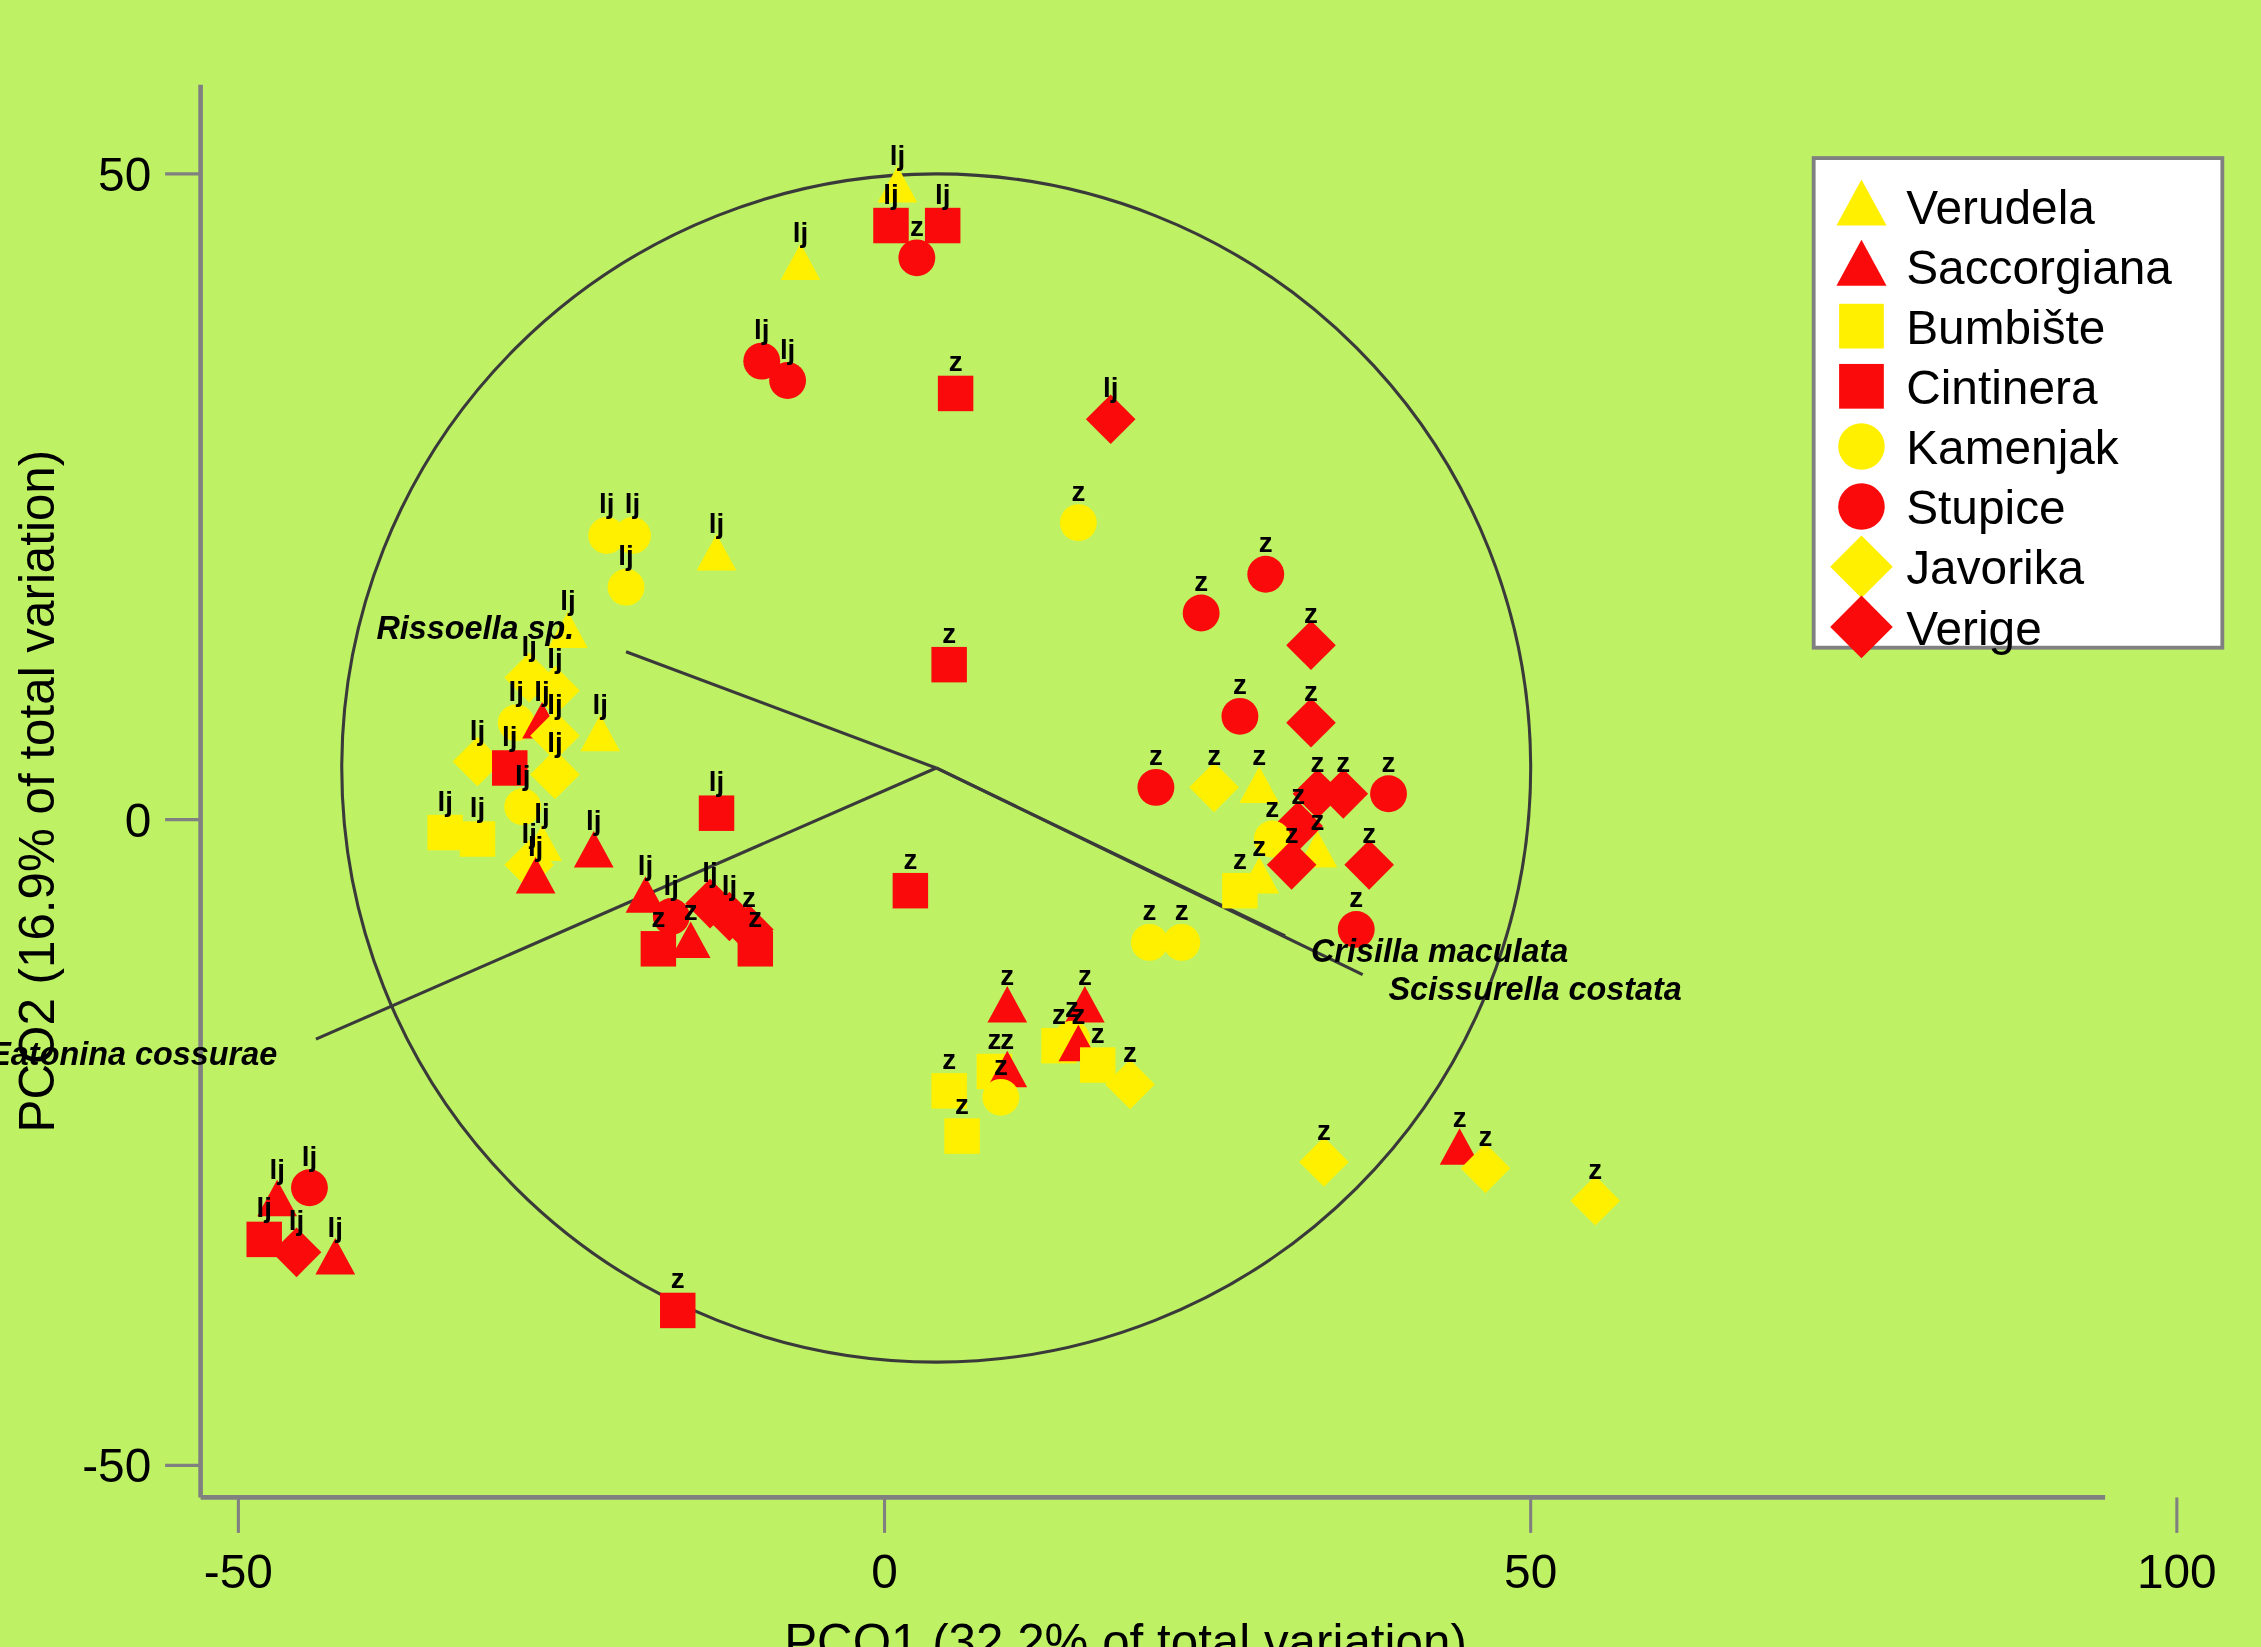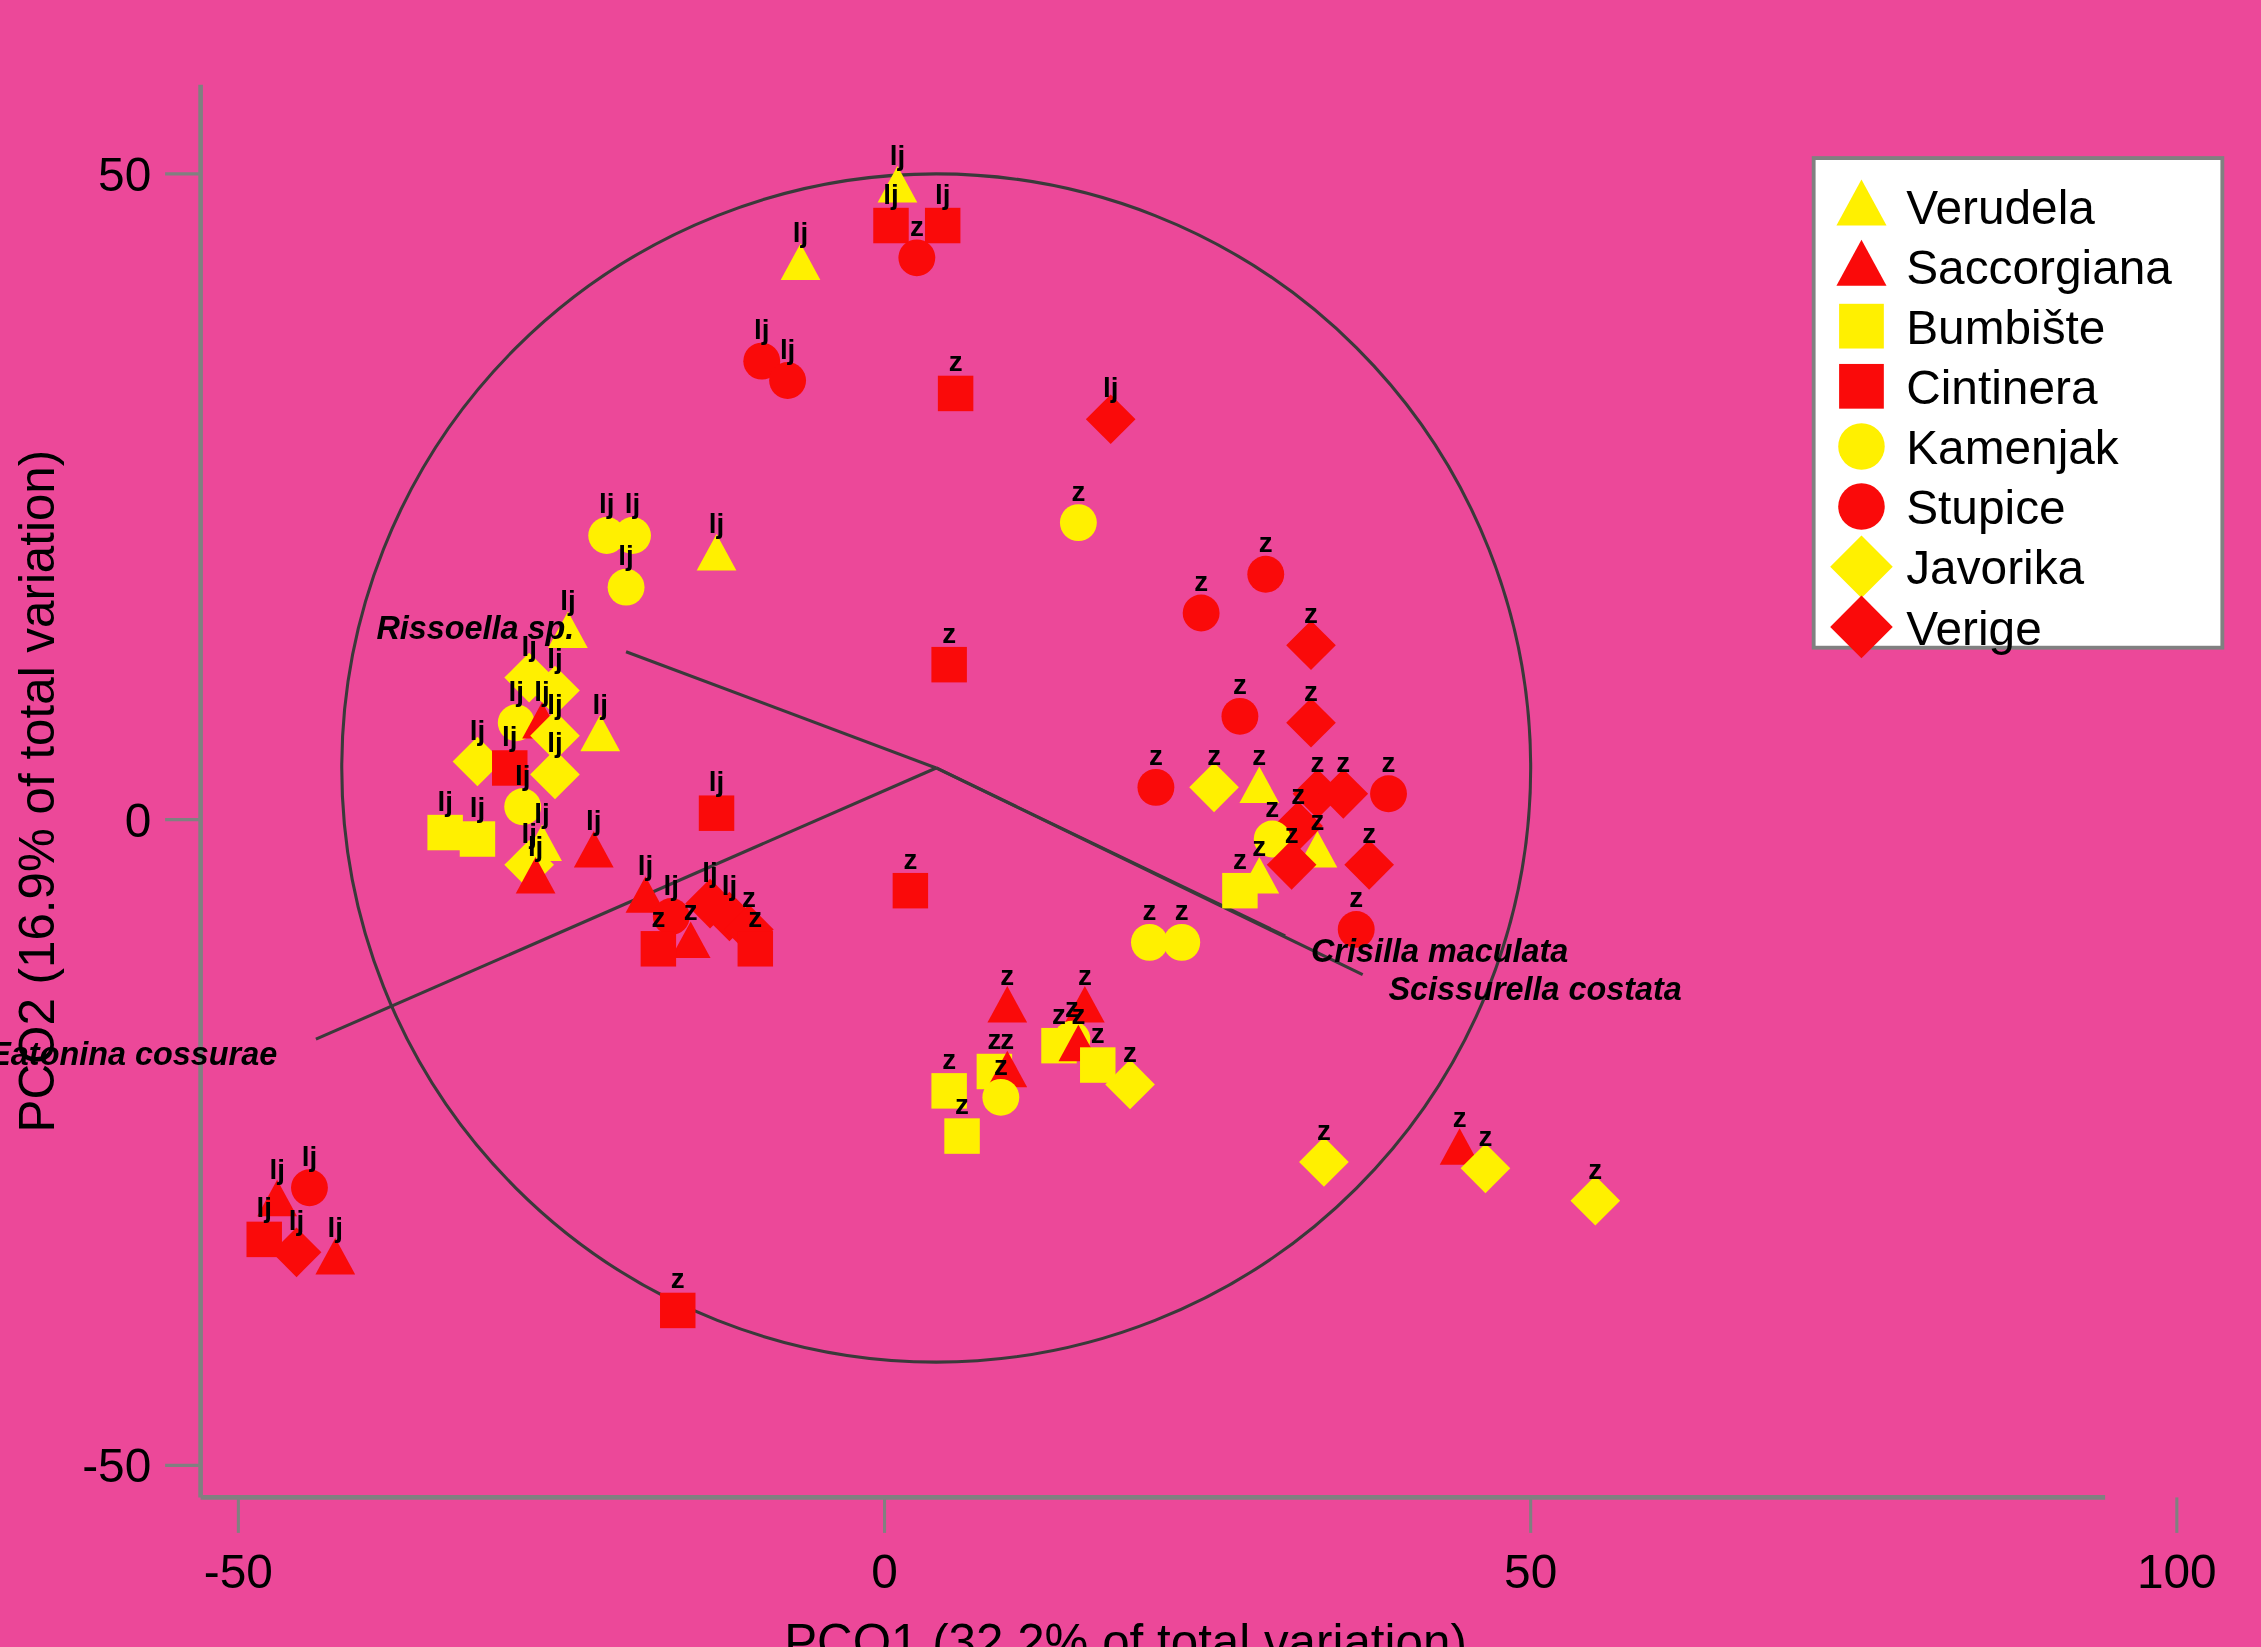--- a/index.html
+++ b/index.html
@@ -1,17 +1,17 @@
 <!DOCTYPE html>
 <html style="font-size:12.3px"><head>
 <meta charset="utf-8">
 <style>
   html,body{margin:0;padding:0;background:#ffffff;}
   body{width:2261px;height:1647px;font-family:"Liberation Sans",sans-serif;overflow:hidden;}
-  #root{position:relative;width:2261px;height:1647px;background:#ec4899;}
+  #root{position:relative;width:2261px;height:1647px;background:#bef264;}
   svg#plot{position:absolute;left:0;top:0;width:2261px;height:1647px;display:block;}
   .axis-line{stroke:#808080;stroke-width:6;fill:none;}
   .tick-line{stroke:#808080;stroke-width:4;}
   .ticklbl{font-family:"Liberation Sans",sans-serif;font-size:62px;fill:#000;font-weight:400;}
   .axistitle{font-family:"Liberation Sans",sans-serif;font-size:64px;fill:#000;}
   .circle-outline{fill:none;stroke:#3a3a3a;stroke-width:4;}
   .vec-line{stroke:#3a3a3a;stroke-width:4;fill:none;}
   .veclbl{font-family:"Liberation Sans",sans-serif;font-size:42px;font-style:italic;font-weight:bold;fill:#000;}
   .ptlbl{font-family:"Liberation Sans",sans-serif;font-size:36px;font-weight:bold;fill:#000;}
   .legend-box{fill:#ffffff;stroke:#808080;stroke-width:5;}

